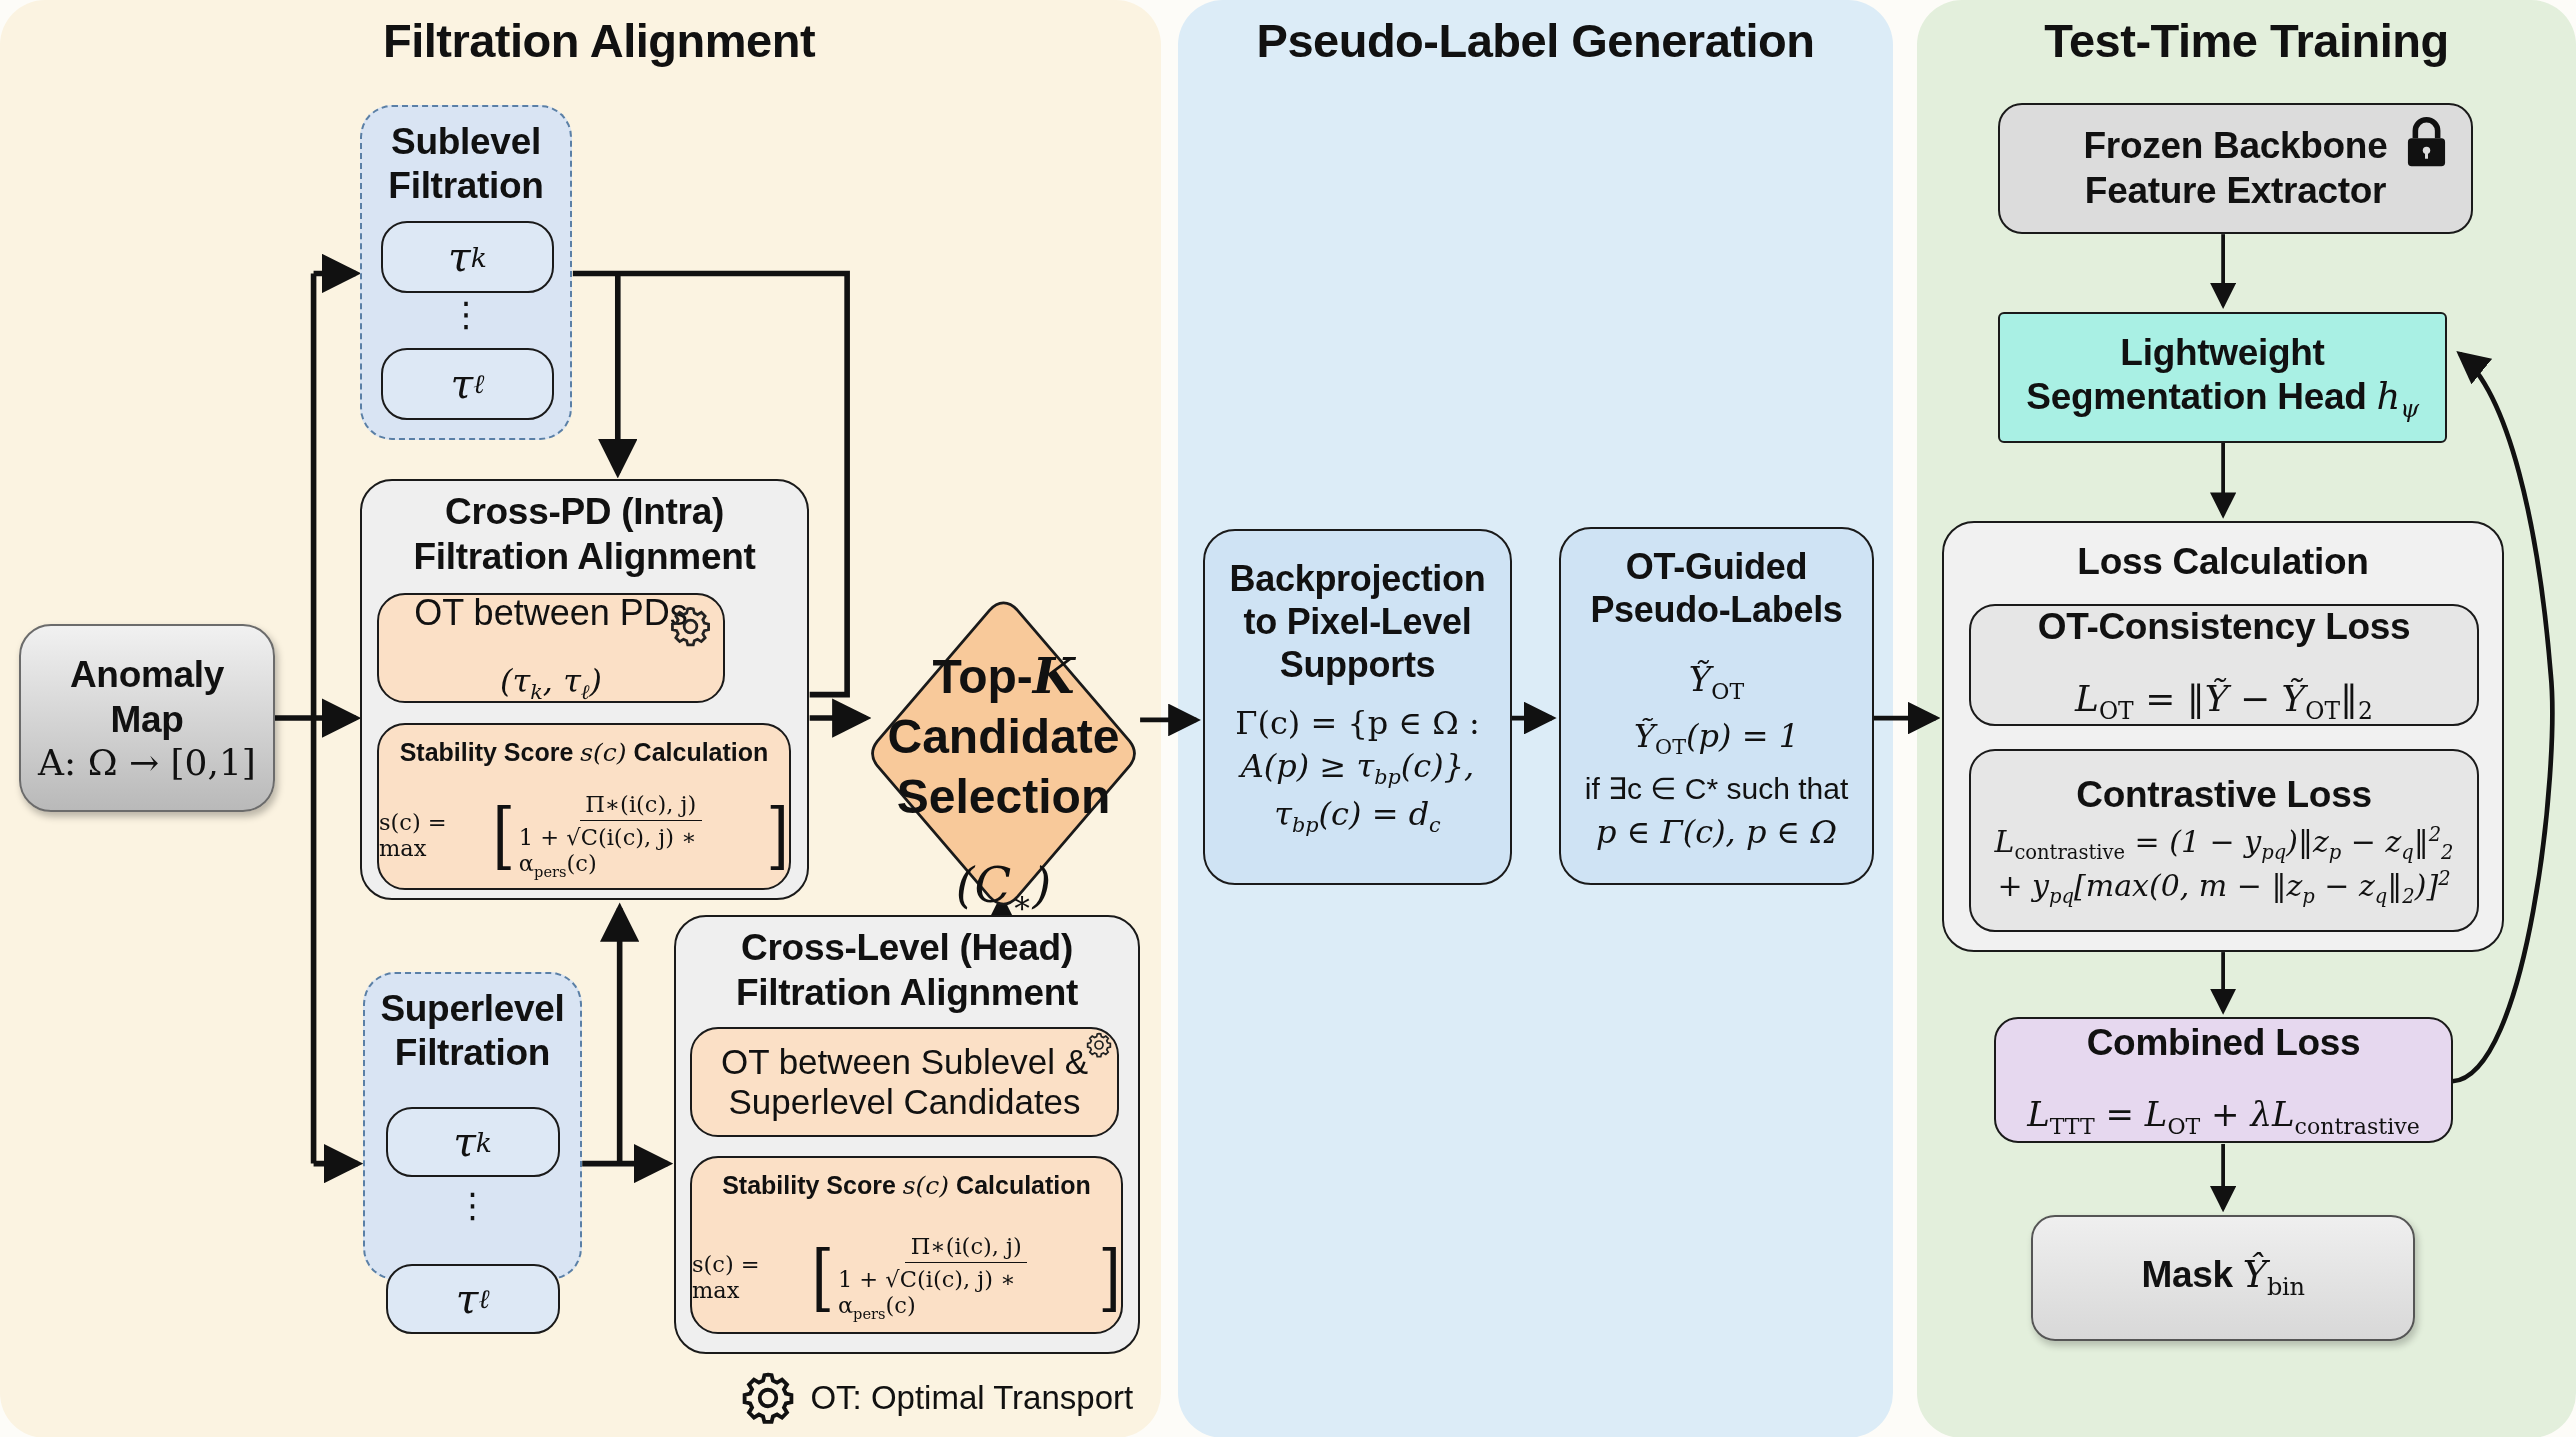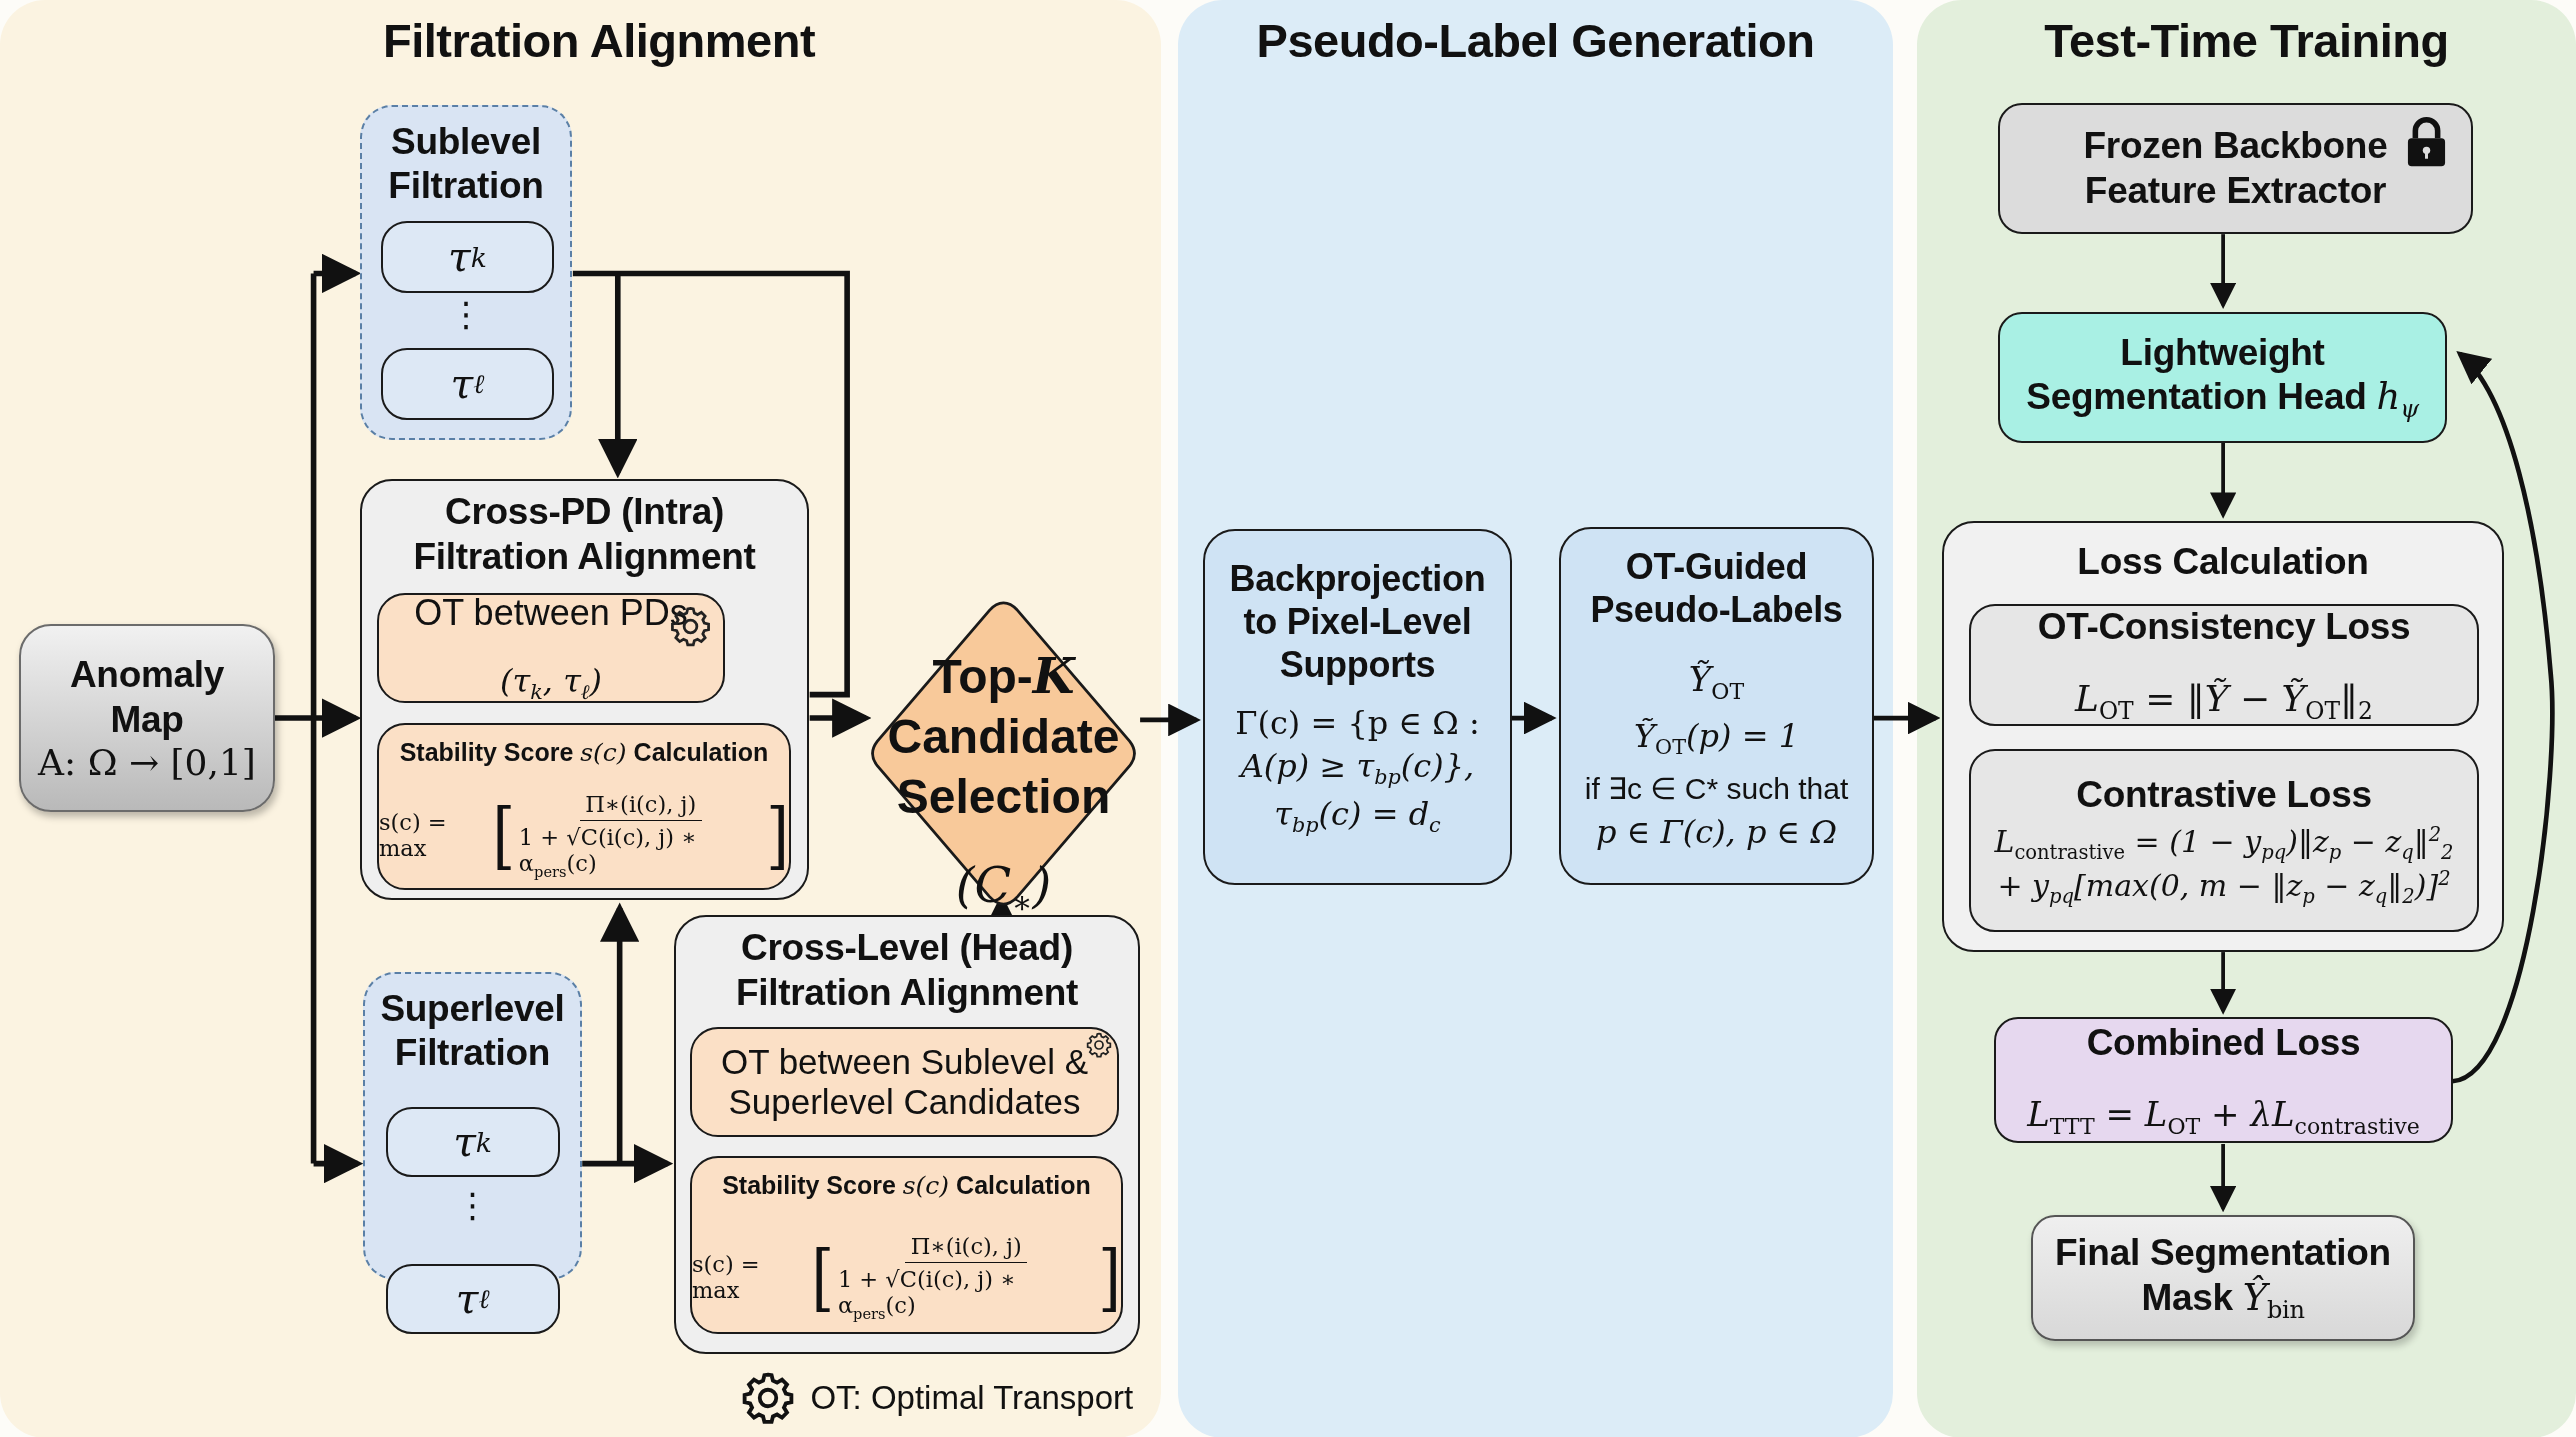--- a/index.html
+++ b/index.html
@@ -213,21 +213,21 @@
   <div class="bold">Frozen Backbone</div>
   <div class="bold">Feature Extractor</div>
   <svg class="abs" style="right:24px;top:11.2px;" width="41" height="52" viewBox="0 0 22 28">
     <path d="M5 12 V8 a6 6 0 0 1 12 0 V12" fill="none" stroke="#111" stroke-width="3"></path>
     <rect x="1" y="12" width="20" height="15" rx="2" fill="#111"></rect>
     <circle cx="11" cy="18.5" r="2" fill="#ddd"></circle>
       <rect x="10.2" y="19" width="1.6" height="4" fill="#ddd"></rect>
   </svg>
 </div>
 
-<div class="abs box" style="left:1998px;top:312px;width:449px;height:131px;background:#a9f0e4;border-radius:24px;">
+<div class="abs box" style="left:1998px;top:312px;width:449px;height:131px;background:#a9f0e4;border-radius:6px;">
   <div class="bold">Lightweight</div>
   <div class="bold"><span>Segmentation Head</span> <span class="math" style="font-weight:normal;"><span>h</span><sub>ψ</sub></span></div>
 </div>
 
 <div class="abs box" style="left:1942px;top:521px;width:562px;height:431px;background:#f1f1f1;justify-content:flex-start;padding-top:17px;">
   <div class="bold">Loss Calculation</div>
 </div>
 <div class="abs box" style="left:1969px;top:604px;width:510px;height:122px;background:#e6e6e6;border-radius:26px;">
   <div class="bold">OT-Consistency Loss</div>
   <div class="math" style="font-size:36px;"><span>L</span><sub style="font-style:normal;">OT</sub><span> = ‖Ỹ − Ỹ</span><sub style="font-style:normal;">OT</sub><span>‖</span><sub style="font-style:normal;">2</sub></div>
@@ -237,16 +237,15 @@
   <div class="math" style="font-size:30px;margin-top:5.6px;"><span>L</span><sub style="font-style:normal;">contrastive</sub><span> = (1 − y</span><sub>pq</sub><span>)‖z</span><sub>p</sub><span> − z</span><sub>q</sub><span>‖</span><sup>2</sup><sub>2</sub></div>
   <div class="math" style="font-size:30px;margin-top:3.7px;"><span>+ y</span><sub>pq</sub><span>[max(0, m − ‖z</span><sub>p</sub><span> − z</span><sub>q</sub><span>‖</span><sub>2</sub><span>)]</span><sup>2</sup></div>
 </div>
 
 <div class="abs box" style="left:1994px;top:1017px;width:459px;height:126px;background:#e6d8ef;border-radius:24px;">
   <div class="bold">Combined Loss</div>
   <div class="math" style="font-size:34px;"><span>L</span><sub style="font-style:normal;">TTT</sub><span> = L</span><sub style="font-style:normal;">OT</sub><span> + λL</span><sub style="font-style:normal;">contrastive</sub></div>
 </div>
 
 <div class="abs box" style="left:2031px;top:1215px;width:384px;height:126px;background:linear-gradient(#efefef,#d8d8d8);border-radius:24px;border-color:#555;box-shadow:2.8px 4.7px 7.5px rgba(0,0,0,0.2);">
-  <div class="bold">Final Segmentation</div>
   <div class="bold"><span>Mask</span> <span class="math" style="font-weight:normal;"><span>Ŷ</span><sub style="font-style:normal;">bin</sub></span></div>
 </div>
 
 
 </body></html>

